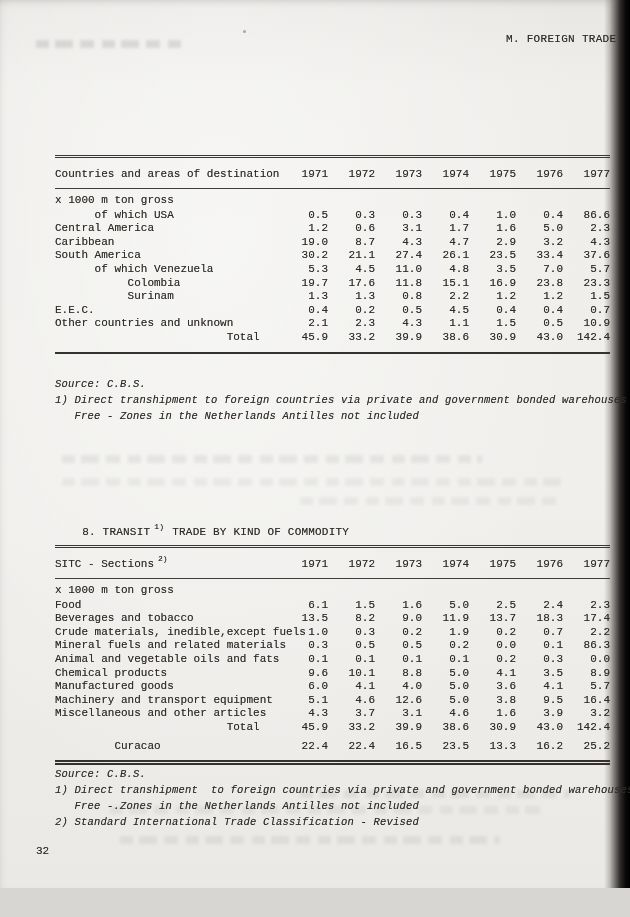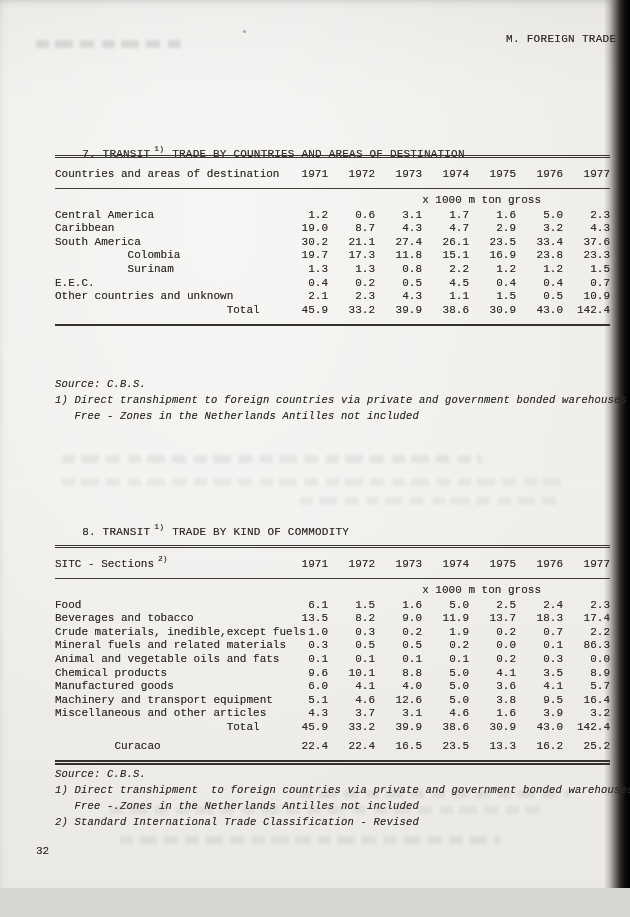--- a/index.html
+++ b/index.html
@@ -57,21 +57,21 @@
   col.col-stub { width:226px; }
   col.col-num  { width:47px; }
   th { font-weight:normal; }
   thead th {
     border-bottom:1px solid #403c38;
     padding:7px 0 8px;
     vertical-align:bottom;
   }
   thead th.stub { text-align:left; white-space:pre; }
   thead th.num, tbody td.num { text-align:right; }
-  tr.unit-row td { padding:5px 69px 3px 0; text-align:right; line-height:12px; }
+  tr.unit-row td { padding:5px 105px 3px 0; line-height:12px; }
   tbody td { padding:0; line-height:13.6px; overflow:visible; }
   tbody td.stub { white-space:pre; text-align:left; }
   tbody tr.data-row:last-of-type td { padding-bottom:7px; }
   #table8 tbody tr:nth-of-type(12) td { padding-top:5px; }
 
   
   .notes { position:absolute; left:55px; }
   #notes7 { top:376px; }
   #notes8 { top:766px; }
   .note-line {
@@ -91,23 +91,20 @@
   <div class="smudge" style="left:36px;  top:40px;  width:150px; opacity:.18;"></div>
   <div class="smudge" style="left:62px;  top:455px; width:420px; opacity:.10;"></div>
   <div class="smudge" style="left:62px;  top:478px; width:500px; opacity:.08;"></div>
   <div class="smudge" style="left:300px; top:497px; width:260px; opacity:.08;"></div>
   <div class="smudge" style="left:300px; top:790px; width:270px; opacity:.10;"></div>
   <div class="smudge" style="left:110px; top:806px; width:430px; opacity:.08;"></div>
   <div class="smudge" style="left:120px; top:836px; width:380px; opacity:.10;"></div>
 
   <div class="header-right txt">M. FOREIGN TRADE</div>
 
-  <div class="table-title txt" id="title7">
-    <span>7. TRANSIT</span><sup class="ref title-gap-left title-gap-right">1)</sup><span>TRADE BY COUNTRIES AND AREAS OF DESTINATION</span>
-  </div>
 
   <table class="data-table txt" id="table7">
     <colgroup>
       <col class="col-stub">
         <col class="col-num">
         <col class="col-num">
         <col class="col-num">
         <col class="col-num">
         <col class="col-num">
         <col class="col-num">
@@ -124,20 +121,30 @@
         <th class="num">1976</th>
         <th class="num">1977</th>
       </tr>
     </thead>
     <tbody>
       <tr class="unit-row">
         <td colspan="8">x 1000 m ton gross</td>
       </tr>
 
 
+        <tr class="data-row">
+          <td class="stub">      of which USA</td>
+          <td class="num">0.5</td>
+          <td class="num">0.3</td>
+          <td class="num">0.3</td>
+          <td class="num">0.4</td>
+          <td class="num">1.0</td>
+          <td class="num">0.4</td>
+          <td class="num">86.6</td>
+        </tr>
 
         <tr class="data-row">
           <td class="stub">Central America</td>
           <td class="num">1.2</td>
           <td class="num">0.6</td>
           <td class="num">3.1</td>
           <td class="num">1.7</td>
           <td class="num">1.6</td>
           <td class="num">5.0</td>
           <td class="num">2.3</td>
@@ -158,25 +165,35 @@
           <td class="stub">South America</td>
           <td class="num">30.2</td>
           <td class="num">21.1</td>
           <td class="num">27.4</td>
           <td class="num">26.1</td>
           <td class="num">23.5</td>
           <td class="num">33.4</td>
           <td class="num">37.6</td>
         </tr>
 
+        <tr class="data-row">
+          <td class="stub">      of which Venezuela</td>
+          <td class="num">5.3</td>
+          <td class="num">4.5</td>
+          <td class="num">11.0</td>
+          <td class="num">4.8</td>
+          <td class="num">3.5</td>
+          <td class="num">7.0</td>
+          <td class="num">5.7</td>
+        </tr>
 
         <tr class="data-row">
           <td class="stub">           Colombia</td>
           <td class="num">19.7</td>
-          <td class="num">17.3</td>
+          <td class="num">17.6</td>
           <td class="num">11.8</td>
           <td class="num">15.1</td>
           <td class="num">16.9</td>
           <td class="num">23.8</td>
           <td class="num">23.3</td>
         </tr>
 
         <tr class="data-row">
           <td class="stub">           Surinam</td>
           <td class="num">1.3</td>

